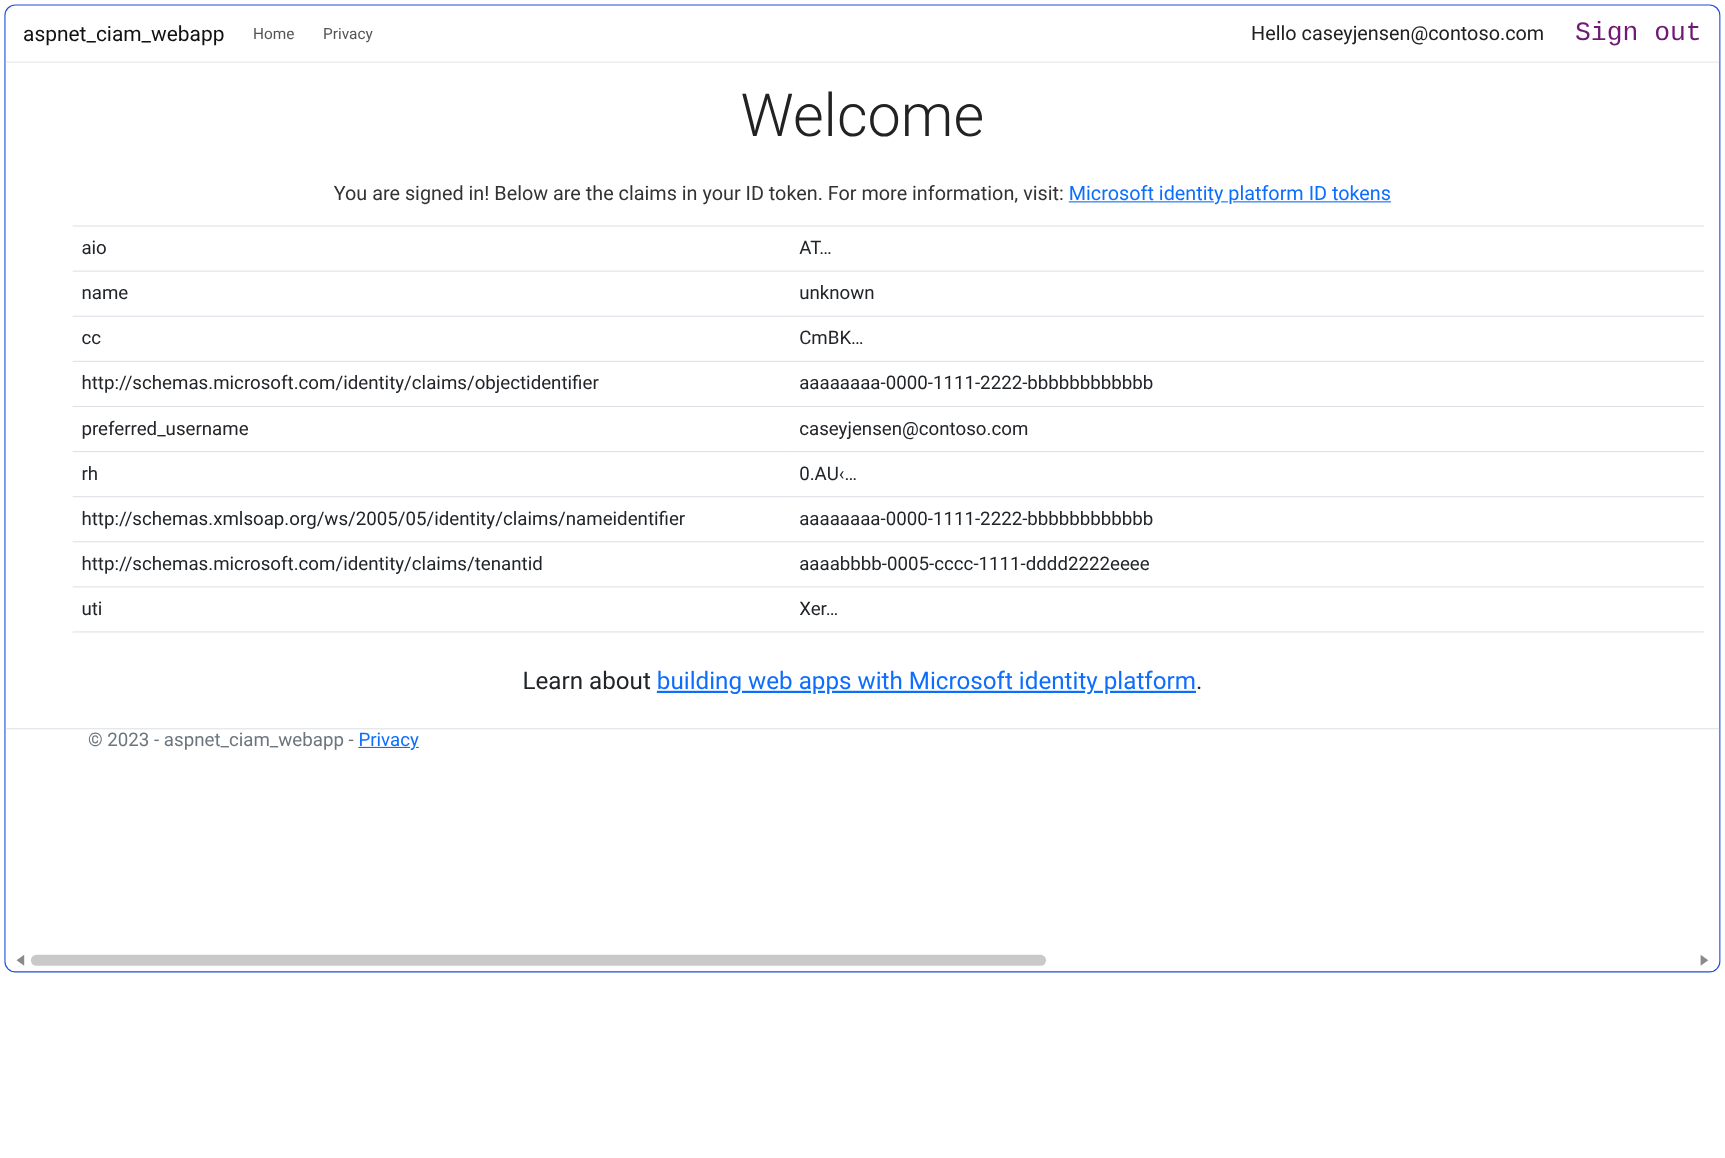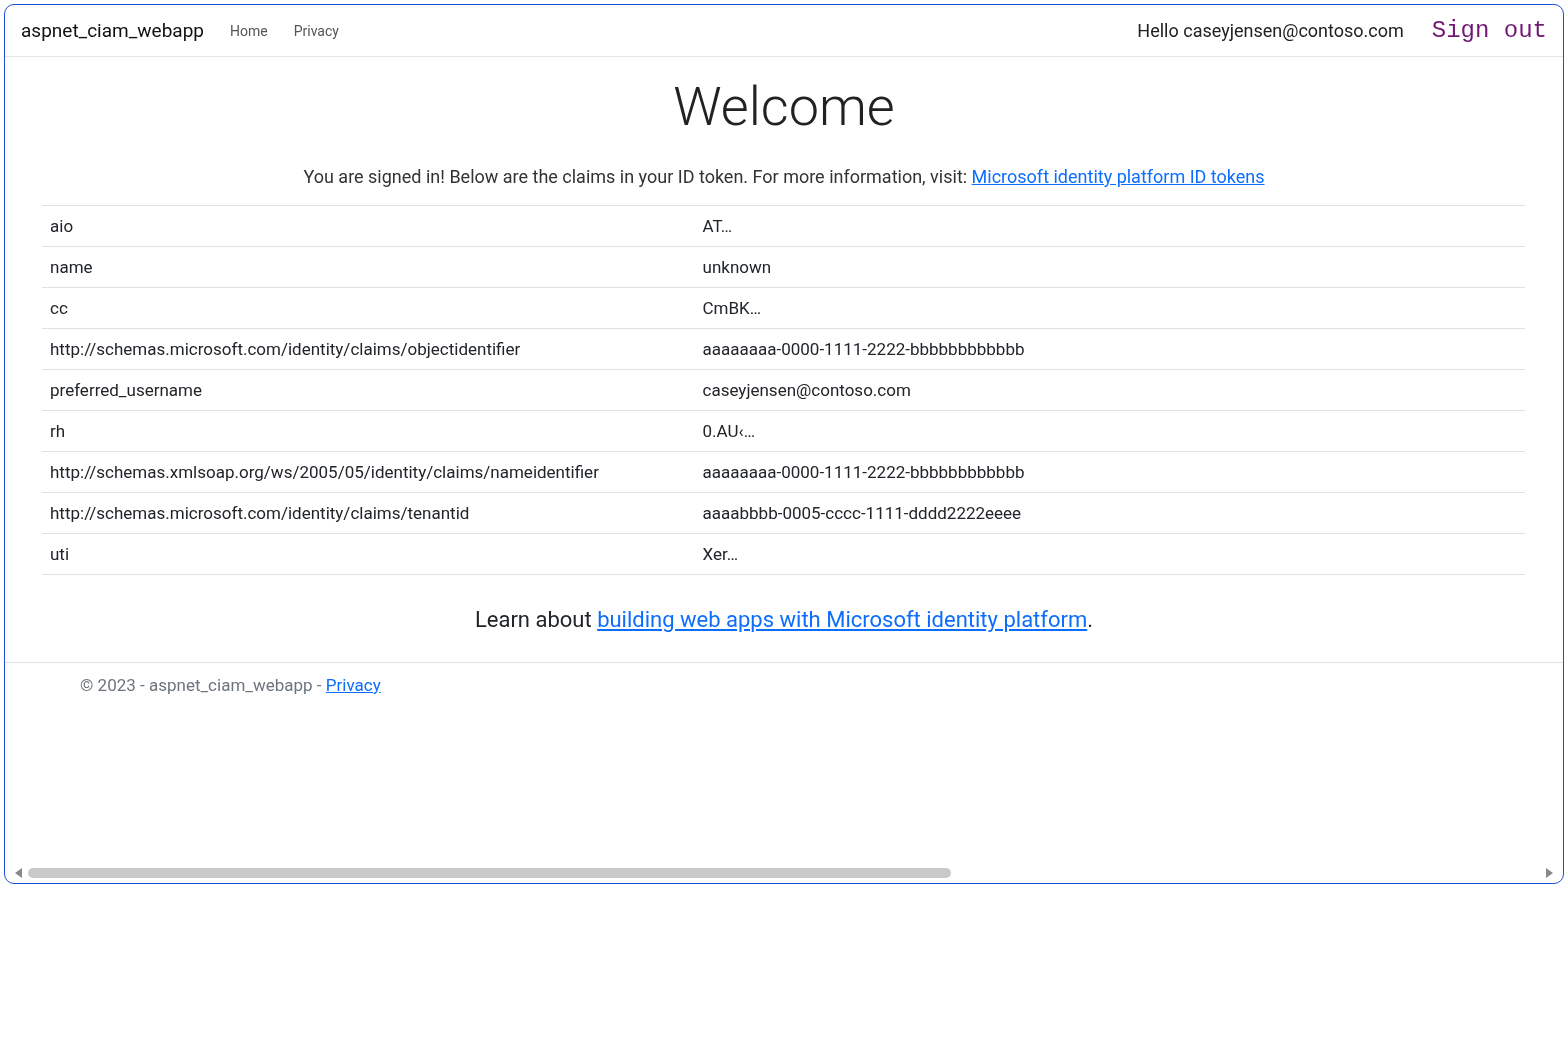--- a/index.html
+++ b/index.html
@@ -62,21 +62,21 @@
       color: #333;
       margin-bottom: 18px;
     }
     .link {
       color: #0d6efd;
       text-decoration: underline;
       cursor: pointer;
     }
     .claims-table {
       width: calc(100% - 75px);
-      margin-left: 37px;
+      margin-left: 61px;
       border-collapse: collapse;
     }
     .claims-table tr {
       border-top: 1px solid #dee2e6;
     }
     .claims-table tr:last-child {
       border-bottom: 1px solid #dee2e6;
     }
     .claims-table td {
       padding: 10px 8px;
@@ -89,21 +89,21 @@
     }
     .claims-table td:first-child {
       width: 44%;
     }
     .learn-more {
       text-align: center;
       font-size: 22px;
       margin: 32px 0 30px 0;
     }
     footer {
-      padding: 12px 0 14px 75px;
+      padding: 0 0 14px 75px;
       border-top: 1px solid #dee2e6;
       font-size: 17px;
       color: #6c757d;
     }
     
     .hscroll-track {
       position: absolute;
       bottom: 4px;
       left: 10px;
       right: 10px;

